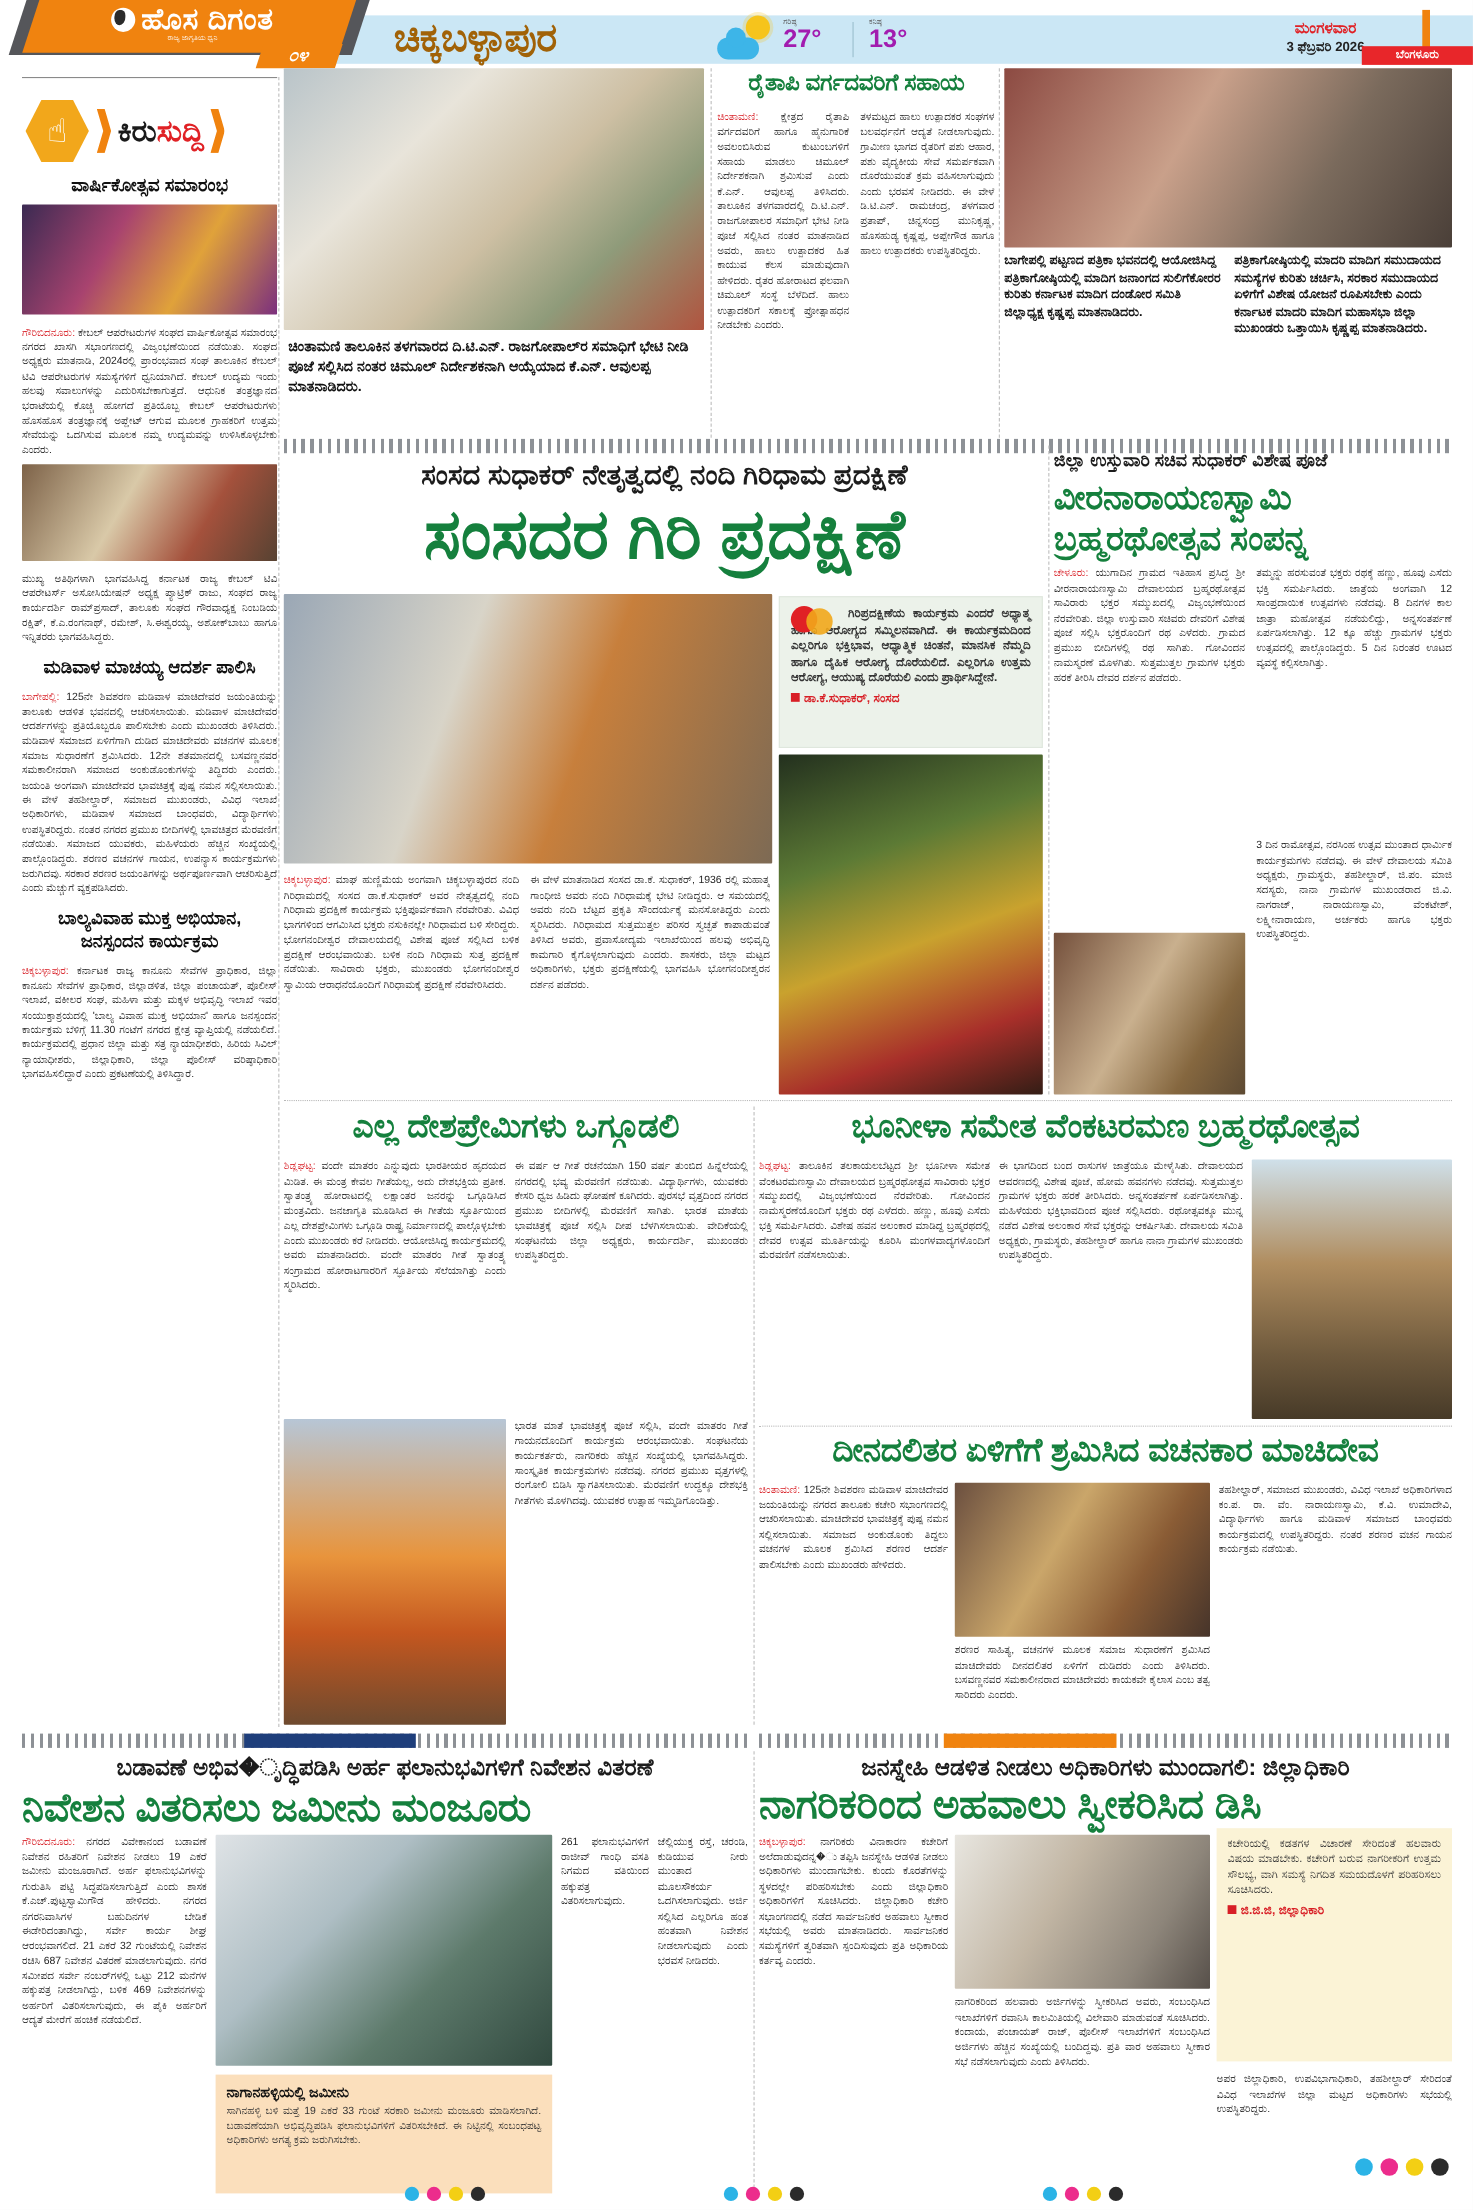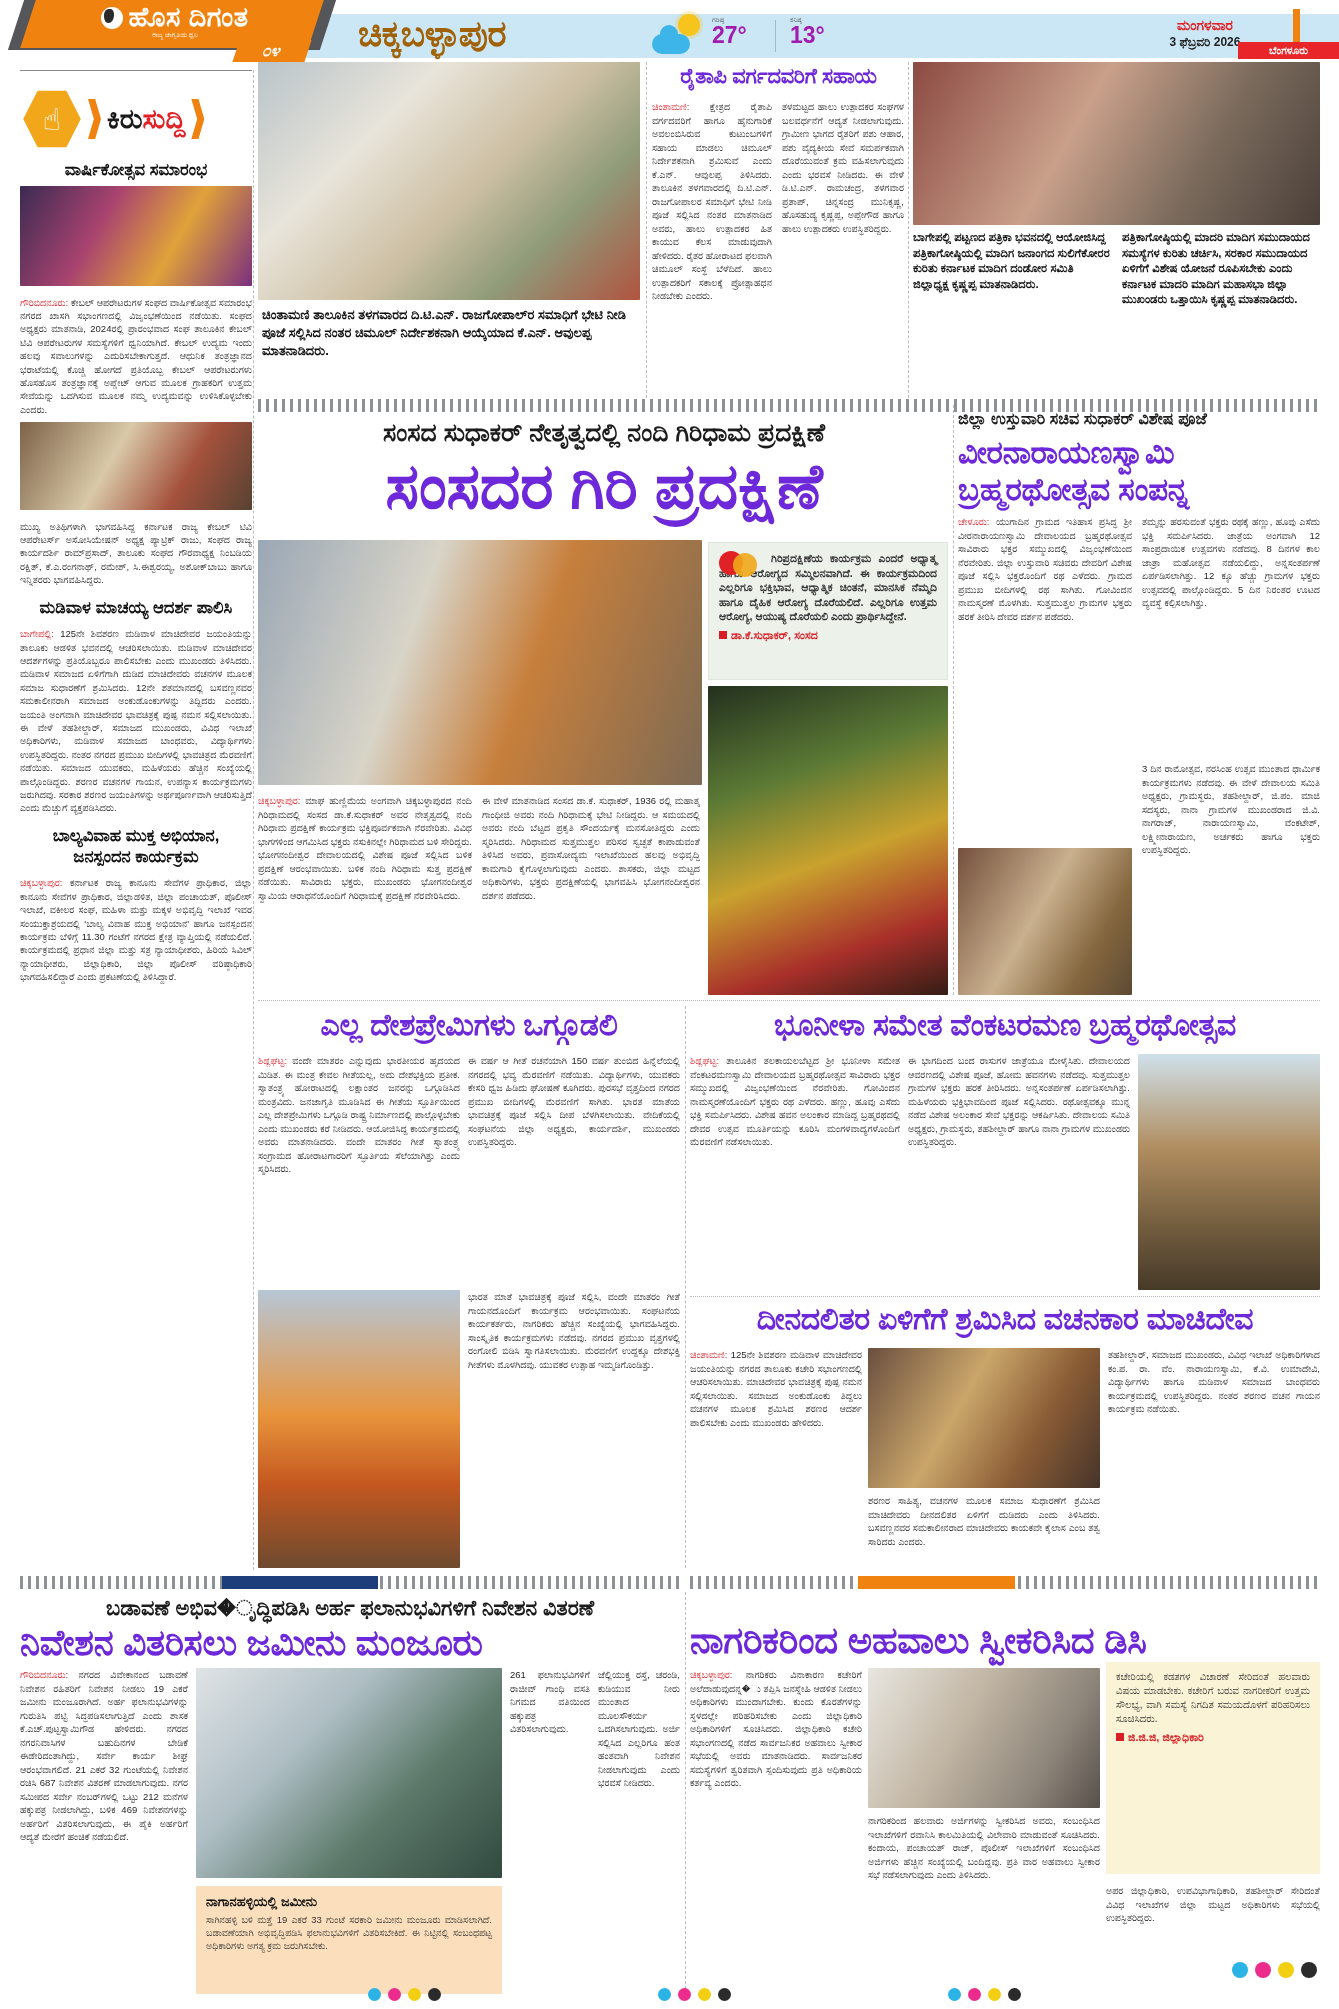--- a/index.html
+++ b/index.html
@@ -4,21 +4,21 @@
 <style>
   html,body{margin:0;padding:0;background:#e9e9e9;}
   #page{position:relative;width:1339px;height:2009px;background:#fff;margin:0 auto;overflow:hidden;
         font-family:"Liberation Sans","DejaVu Sans",sans-serif;color:#1a1a1a;}
   .abs{position:absolute;}
   .ph{position:absolute;background-size:cover;border-radius:1px;}
   .bodytxt{font-size:9.5px;line-height:13.5px;text-align:justify;color:#262626;overflow:hidden;}
   .lead{color:#d81f26;font-weight:normal;}
   .cap{font-weight:bold;color:#101010;}
   .kick{font-weight:bold;text-align:center;color:#1c1c1c;}
-  .hl{font-weight:800;color:#6d28d9;letter-spacing:-0.3px;}
+  .hl{font-weight:800;color:#15803d;letter-spacing:-0.3px;}
   .vd{position:absolute;width:0;border-left:1px dashed #bdbdbd;}
   .hd{position:absolute;height:0;border-top:1px dotted #b8b8b8;}
   .hatch{position:absolute;height:13px;background:repeating-linear-gradient(90deg,#8d9196 0 3px,#ffffff 3px 8px);}
   .hatch .cbar{position:absolute;top:0;height:13px;}
   
   .blue-strip{position:absolute;left:300px;top:14px;width:1039px;height:44px;background:#cbe7f5;}
   .logo-gray{position:absolute;left:16px;top:0;width:312px;height:50px;background:#55565a;transform:skewX(-18deg);}
   .logo-orange{position:absolute;left:28px;top:0;width:288px;height:48px;background:#f0830f;transform:skewX(-18deg);}
   .logo-inner{position:absolute;left:40px;top:2px;width:270px;text-align:center;}
   .paper-name{font-size:27px;font-weight:800;color:#fff;letter-spacing:0.5px;}
@@ -202,20 +202,21 @@
   <div class="abs hl" style="left:20px;top:1622px;width:660px;font-size:36px;text-align:left;">ನಿವೇಶನ ವಿತರಿಸಲು ಜಮೀನು ಮಂಜೂರು</div>
   <p class="abs bodytxt" style="left:20px;top:1668px;width:168px;height:326px;margin:0;"><span class="lead">ಗೌರಿಬಿದನೂರು:</span> <span>ನಗರದ ವಿವೇಕಾನಂದ ಬಡಾವಣೆ ನಿವೇಶನ ರಹಿತರಿಗೆ ನಿವೇಶನ ನೀಡಲು 19 ಎಕರೆ ಜಮೀನು ಮಂಜೂರಾಗಿದೆ. ಅರ್ಹ ಫಲಾನುಭವಿಗಳನ್ನು ಗುರುತಿಸಿ ಪಟ್ಟಿ ಸಿದ್ಧಪಡಿಸಲಾಗುತ್ತಿದೆ ಎಂದು ಶಾಸಕ ಕೆ.ಎಚ್.ಪುಟ್ಟಸ್ವಾಮಿಗೌಡ ಹೇಳಿದರು. ನಗರದ ನಗರನಿವಾಸಿಗಳ ಬಹುದಿನಗಳ ಬೇಡಿಕೆ ಈಡೇರಿದಂತಾಗಿದ್ದು, ಸರ್ವೇ ಕಾರ್ಯ ಶೀಘ್ರ ಆರಂಭವಾಗಲಿದೆ. 21 ಎಕರೆ 32 ಗುಂಟೆಯಲ್ಲಿ ನಿವೇಶನ ರಚಿಸಿ 687 ನಿವೇಶನ ವಿತರಣೆ ಮಾಡಲಾಗುವುದು. ನಗರ ಸಮೀಪದ ಸರ್ವೇ ನಂಬರ್‌ಗಳಲ್ಲಿ ಒಟ್ಟು 212 ಮನೆಗಳ ಹಕ್ಕುಪತ್ರ ನೀಡಲಾಗಿದ್ದು, ಬಳಿಕ 469 ನಿವೇಶನಗಳನ್ನು ಅರ್ಹರಿಗೆ ವಿತರಿಸಲಾಗುವುದು, ಈ ಪೈಕಿ ಅರ್ಹರಿಗೆ ಆದ್ಯತೆ ಮೇರೆಗೆ ಹಂಚಿಕೆ ನಡೆಯಲಿದೆ.</span></p>
   <div class="ph" style="left:196px;top:1668px;width:306px;height:210px;background:linear-gradient(135deg,#dfe3e6 0%,#aebec4 35%,#5d7a6b 65%,#31493f 100%);"></div>
   <div class="inset">
     <div class="t">ನಾಗಾನಹಳ್ಳಿಯಲ್ಲಿ ಜಮೀನು</div>
     <div class="x">ಸಾಗಿನಹಳ್ಳಿ ಬಳಿ ಮತ್ತೆ 19 ಎಕರೆ 33 ಗುಂಟೆ ಸರಕಾರಿ ಜಮೀನು ಮಂಜೂರು ಮಾಡಿಸಲಾಗಿದೆ. ಬಡಾವಣೆಯಾಗಿ ಅಭಿವೃದ್ಧಿಪಡಿಸಿ ಫಲಾನುಭವಿಗಳಿಗೆ ವಿತರಿಸಬೇಕಿದೆ. ಈ ನಿಟ್ಟಿನಲ್ಲಿ ಸಂಬಂಧಪಟ್ಟ ಅಧಿಕಾರಿಗಳು ಅಗತ್ಯ ಕ್ರಮ ಜರುಗಿಸಬೇಕು.</div>
   </div>
   <p class="abs bodytxt" style="left:510px;top:1668px;width:80px;height:326px;margin:0;"><span>261 ಫಲಾನುಭವಿಗಳಿಗೆ ರಾಜೀವ್ ಗಾಂಧಿ ವಸತಿ ನಿಗಮದ ವತಿಯಿಂದ ಹಕ್ಕುಪತ್ರ ವಿತರಿಸಲಾಗುವುದು.</span></p>
   <p class="abs bodytxt" style="left:598px;top:1668px;width:82px;height:326px;margin:0;"><span>ಜೆಲ್ಲಿಯುಕ್ತ ರಸ್ತೆ, ಚರಂಡಿ, ಕುಡಿಯುವ ನೀರು ಮುಂತಾದ ಮೂಲಸೌಕರ್ಯ ಒದಗಿಸಲಾಗುವುದು. ಅರ್ಜಿ ಸಲ್ಲಿಸಿದ ಎಲ್ಲರಿಗೂ ಹಂತ ಹಂತವಾಗಿ ನಿವೇಶನ ನೀಡಲಾಗುವುದು ಎಂದು ಭರವಸೆ ನೀಡಿದರು.</span></p>
 
+  <div class="abs kick" style="left:690px;top:1596px;width:630px;font-size:21px;">ಜನಸ್ನೇಹಿ ಆಡಳಿತ ನೀಡಲು ಅಧಿಕಾರಿಗಳು ಮುಂದಾಗಲಿ: ಜಿಲ್ಲಾಧಿಕಾರಿ</div>
   <div class="abs hl" style="left:690px;top:1620px;width:630px;font-size:37px;text-align:left;">ನಾಗರಿಕರಿಂದ ಅಹವಾಲು ಸ್ವೀಕರಿಸಿದ ಡಿಸಿ</div>
   <p class="abs bodytxt" style="left:690px;top:1668px;width:172px;height:326px;margin:0;"><span class="lead">ಚಿಕ್ಕಬಳ್ಳಾಪುರ:</span> <span>ನಾಗರಿಕರು ವಿನಾಕಾರಣ ಕಚೇರಿಗೆ ಅಲೆದಾಡುವುದನ್ನ�ು ತಪ್ಪಿಸಿ ಜನಸ್ನೇಹಿ ಆಡಳಿತ ನೀಡಲು ಅಧಿಕಾರಿಗಳು ಮುಂದಾಗಬೇಕು. ಕುಂದು ಕೊರತೆಗಳನ್ನು ಸ್ಥಳದಲ್ಲೇ ಪರಿಹರಿಸಬೇಕು ಎಂದು ಜಿಲ್ಲಾಧಿಕಾರಿ ಅಧಿಕಾರಿಗಳಿಗೆ ಸೂಚಿಸಿದರು. ಜಿಲ್ಲಾಧಿಕಾರಿ ಕಚೇರಿ ಸಭಾಂಗಣದಲ್ಲಿ ನಡೆದ ಸಾರ್ವಜನಿಕರ ಅಹವಾಲು ಸ್ವೀಕಾರ ಸಭೆಯಲ್ಲಿ ಅವರು ಮಾತನಾಡಿದರು. ಸಾರ್ವಜನಿಕರ ಸಮಸ್ಯೆಗಳಿಗೆ ತ್ವರಿತವಾಗಿ ಸ್ಪಂದಿಸುವುದು ಪ್ರತಿ ಅಧಿಕಾರಿಯ ಕರ್ತವ್ಯ ಎಂದರು.</span></p>
   <div class="ph" style="left:868px;top:1668px;width:232px;height:140px;background:linear-gradient(120deg,#e8e6e0,#c2b6a4 40%,#8d857a 75%,#57504a);"></div>
   <p class="abs bodytxt" style="left:868px;top:1814px;width:232px;height:180px;margin:0;"><span>ನಾಗರಿಕರಿಂದ ಹಲವಾರು ಅರ್ಜಿಗಳನ್ನು ಸ್ವೀಕರಿಸಿದ ಅವರು, ಸಂಬಂಧಿಸಿದ ಇಲಾಖೆಗಳಿಗೆ ರವಾನಿಸಿ ಕಾಲಮಿತಿಯಲ್ಲಿ ವಿಲೇವಾರಿ ಮಾಡುವಂತೆ ಸೂಚಿಸಿದರು. ಕಂದಾಯ, ಪಂಚಾಯತ್ ರಾಜ್, ಪೊಲೀಸ್ ಇಲಾಖೆಗಳಿಗೆ ಸಂಬಂಧಿಸಿದ ಅರ್ಜಿಗಳು ಹೆಚ್ಚಿನ ಸಂಖ್ಯೆಯಲ್ಲಿ ಬಂದಿದ್ದವು. ಪ್ರತಿ ವಾರ ಅಹವಾಲು ಸ್ವೀಕಾರ ಸಭೆ ನಡೆಸಲಾಗುವುದು ಎಂದು ತಿಳಿಸಿದರು.</span></p>
   <div class="cream">
     <span>ಕಚೇರಿಯಲ್ಲಿ ಕಡತಗಳ ವಿಚಾರಣೆ ಸೇರಿದಂತೆ ಹಲವಾರು ವಿಷಯ ಮಾಡಬೇಕು. ಕಚೇರಿಗೆ ಬರುವ ನಾಗರೀಕರಿಗೆ ಉತ್ತಮ ಸೌಲಭ್ಯ, ವಾಗಿ ಸಮಸ್ಯೆ ನಿಗದಿತ ಸಮಯದೊಳಗೆ ಪರಿಹರಿಸಲು ಸೂಚಿಸಿದರು.</span>
     <div class="qauth"><span class="qsq"></span><span>ಜಿ.ಜಿ.ಜಿ, ಜಿಲ್ಲಾಧಿಕಾರಿ</span></div>
   </div>
   <p class="abs bodytxt" style="left:1106px;top:1884px;width:214px;height:110px;margin:0;"><span>ಅಪರ ಜಿಲ್ಲಾಧಿಕಾರಿ, ಉಪವಿಭಾಗಾಧಿಕಾರಿ, ತಹಶೀಲ್ದಾರ್ ಸೇರಿದಂತೆ ವಿವಿಧ ಇಲಾಖೆಗಳ ಜಿಲ್ಲಾ ಮಟ್ಟದ ಅಧಿಕಾರಿಗಳು ಸಭೆಯಲ್ಲಿ ಉಪಸ್ಥಿತರಿದ್ದರು.</span></p>
 

